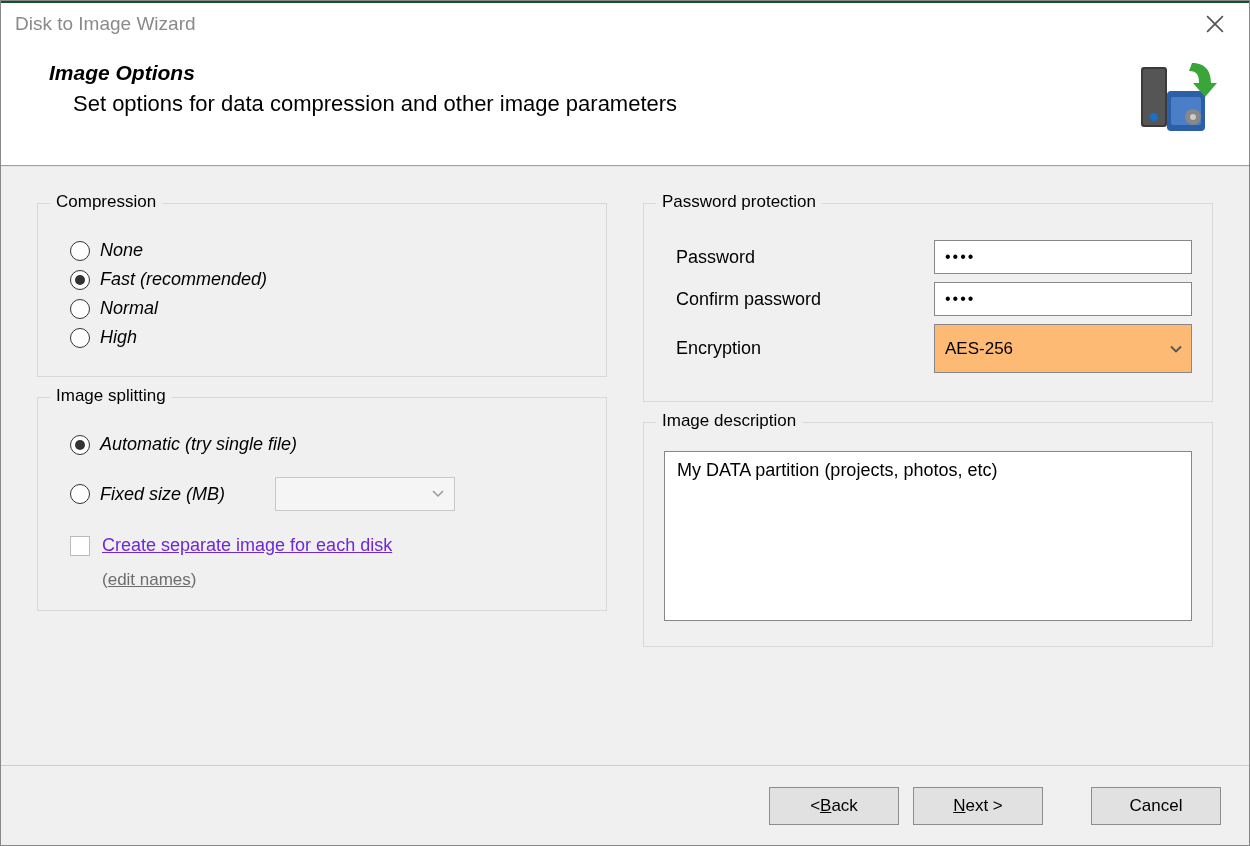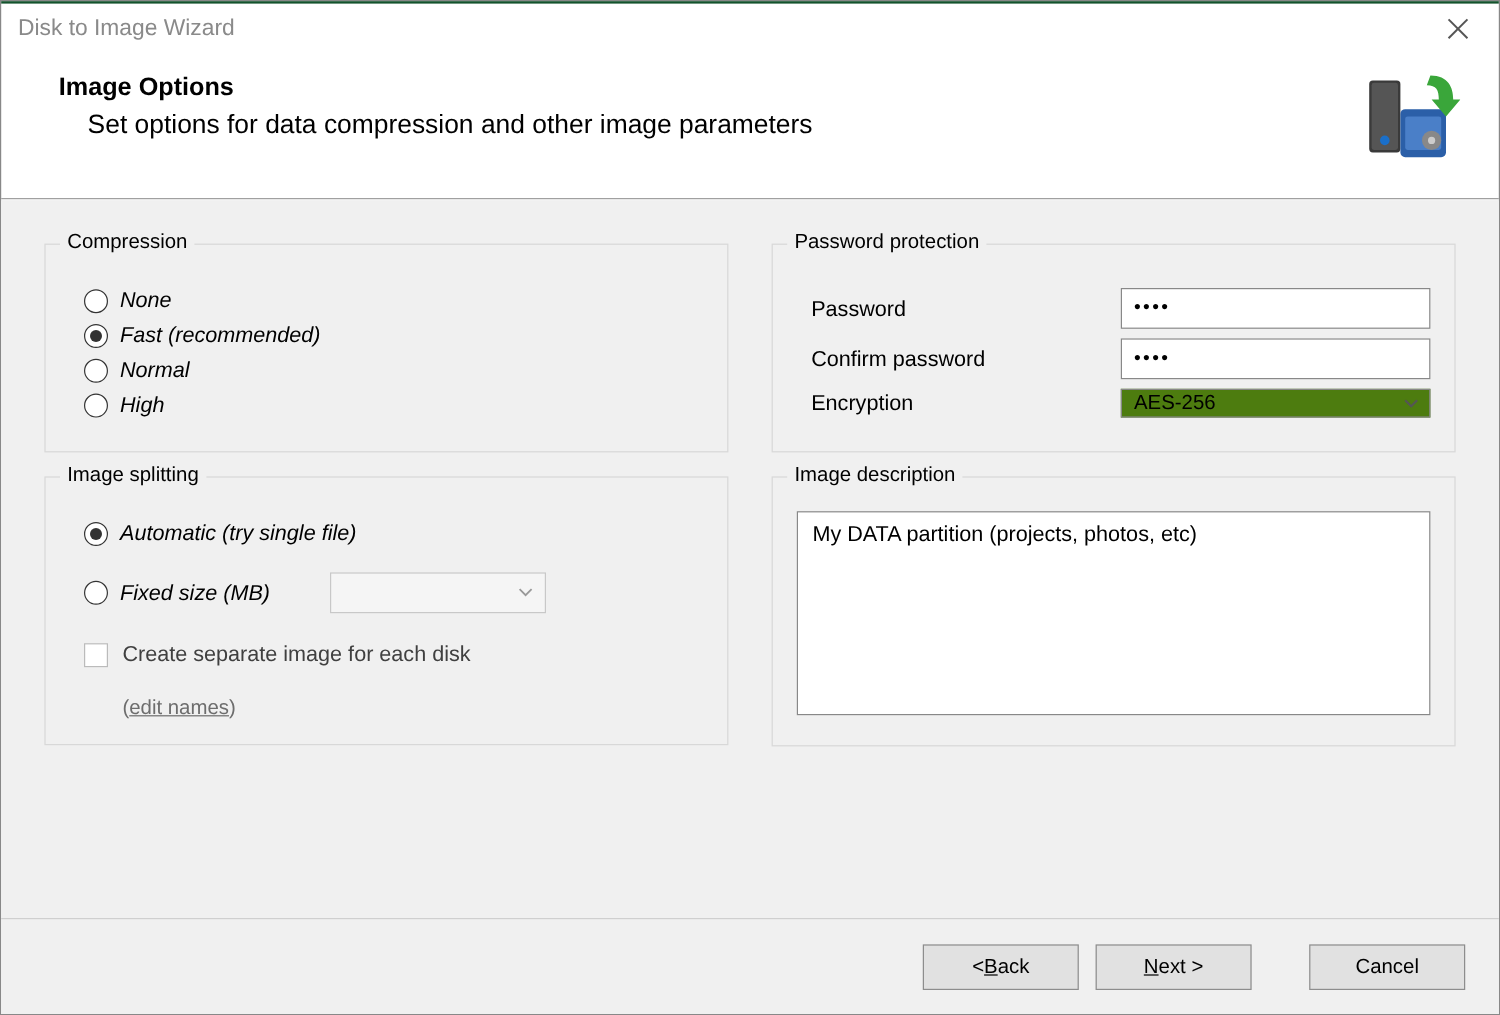--- a/index.html
+++ b/index.html
@@ -38,20 +38,21 @@
   .header {
     padding: 16px 28px 24px 48px;
     display: flex; align-items: flex-start;
   }
   .header-text { flex: 1; }
   .header-title {
     font-weight: bold;
     font-size: 21px;
     color: #000;
     margin-bottom: 6px;
+    font-style: italic;
   }
   .header-sub {
     font-size: 22px;
     color: #000;
     margin-left: 24px;
   }
   .header-icon {
     width: 80px; height: 80px;
     flex-shrink: 0;
     margin-right: 4px;
@@ -112,27 +113,27 @@
     gap: 12px;
     margin: 14px 0 4px 12px;
     font-size: 18px;
   }
   .checkbox {
     width: 20px; height: 20px;
     border: 1px solid #bbb;
     background: #fff;
     flex-shrink: 0;
   }
-  .disabled-text { color: #404040; }
+  .disabled-text { color: #6d28d9; text-decoration: underline; }
   .link {
     color: #6d6d6d;
     text-decoration: none;
     margin-left: 44px;
     display: inline-block;
-    margin-top: 20px;
+    margin-top: 10px;
   }
   .link span { text-decoration: underline; }
   
   .form-row {
     display: flex; align-items: center;
     margin: 8px 0;
   }
   .form-row label {
     width: 270px;
     padding-left: 12px;
@@ -143,23 +144,23 @@
     height: 34px;
     border: 1px solid #888;
     background: #fff;
     padding: 0 10px;
     font-size: 16px;
     font-family: inherit;
     letter-spacing: 2px;
   }
   .combo {
     flex: 1;
-    height: 24px;
+    height: 49px;
     border: 1px solid #888;
-    background: #4d7c0f;
+    background: #fdba74;
     display: flex; align-items: center;
     padding: 0 10px;
     font-size: 17px;
     position: relative;
   }
   .combo .chev {
     position: absolute; right: 8px; top: 50%;
     transform: translateY(-50%);
     color: #555;
   }

